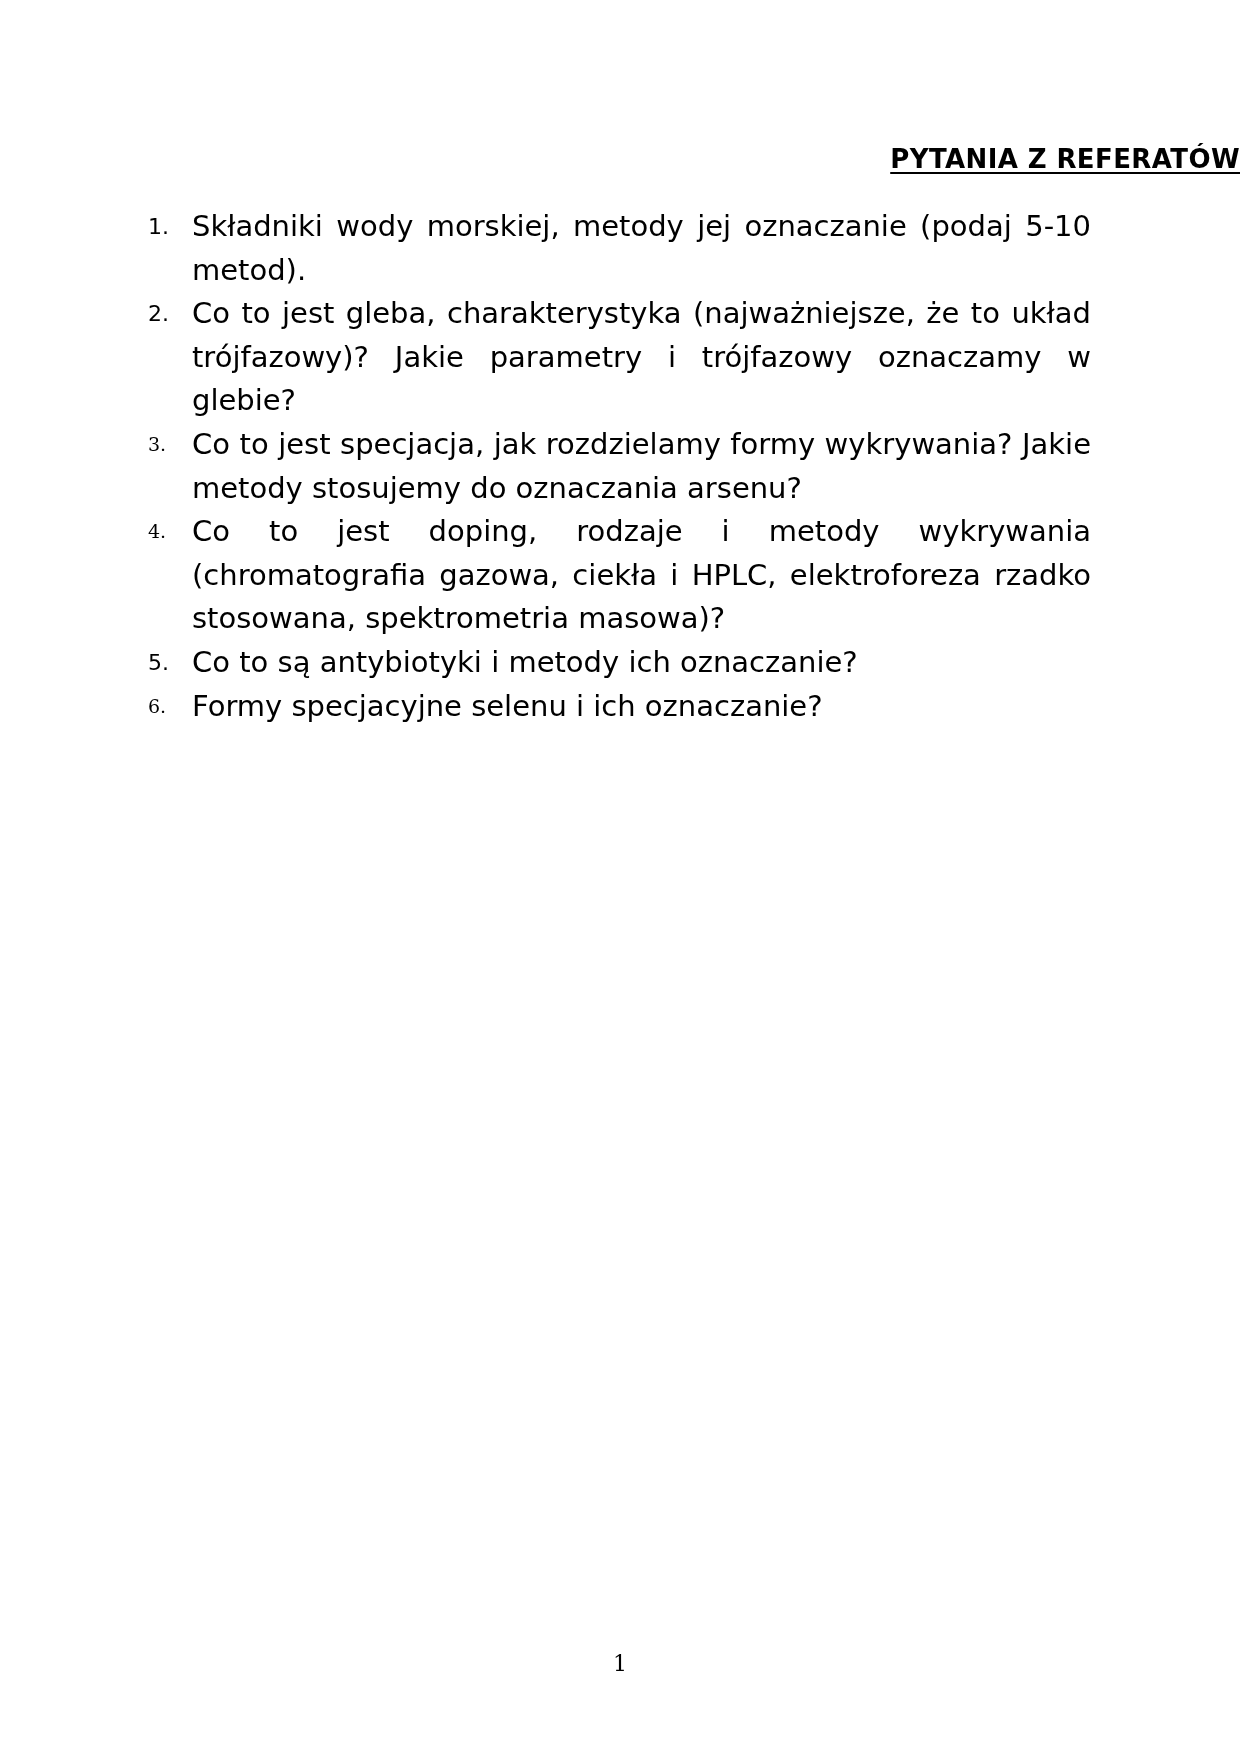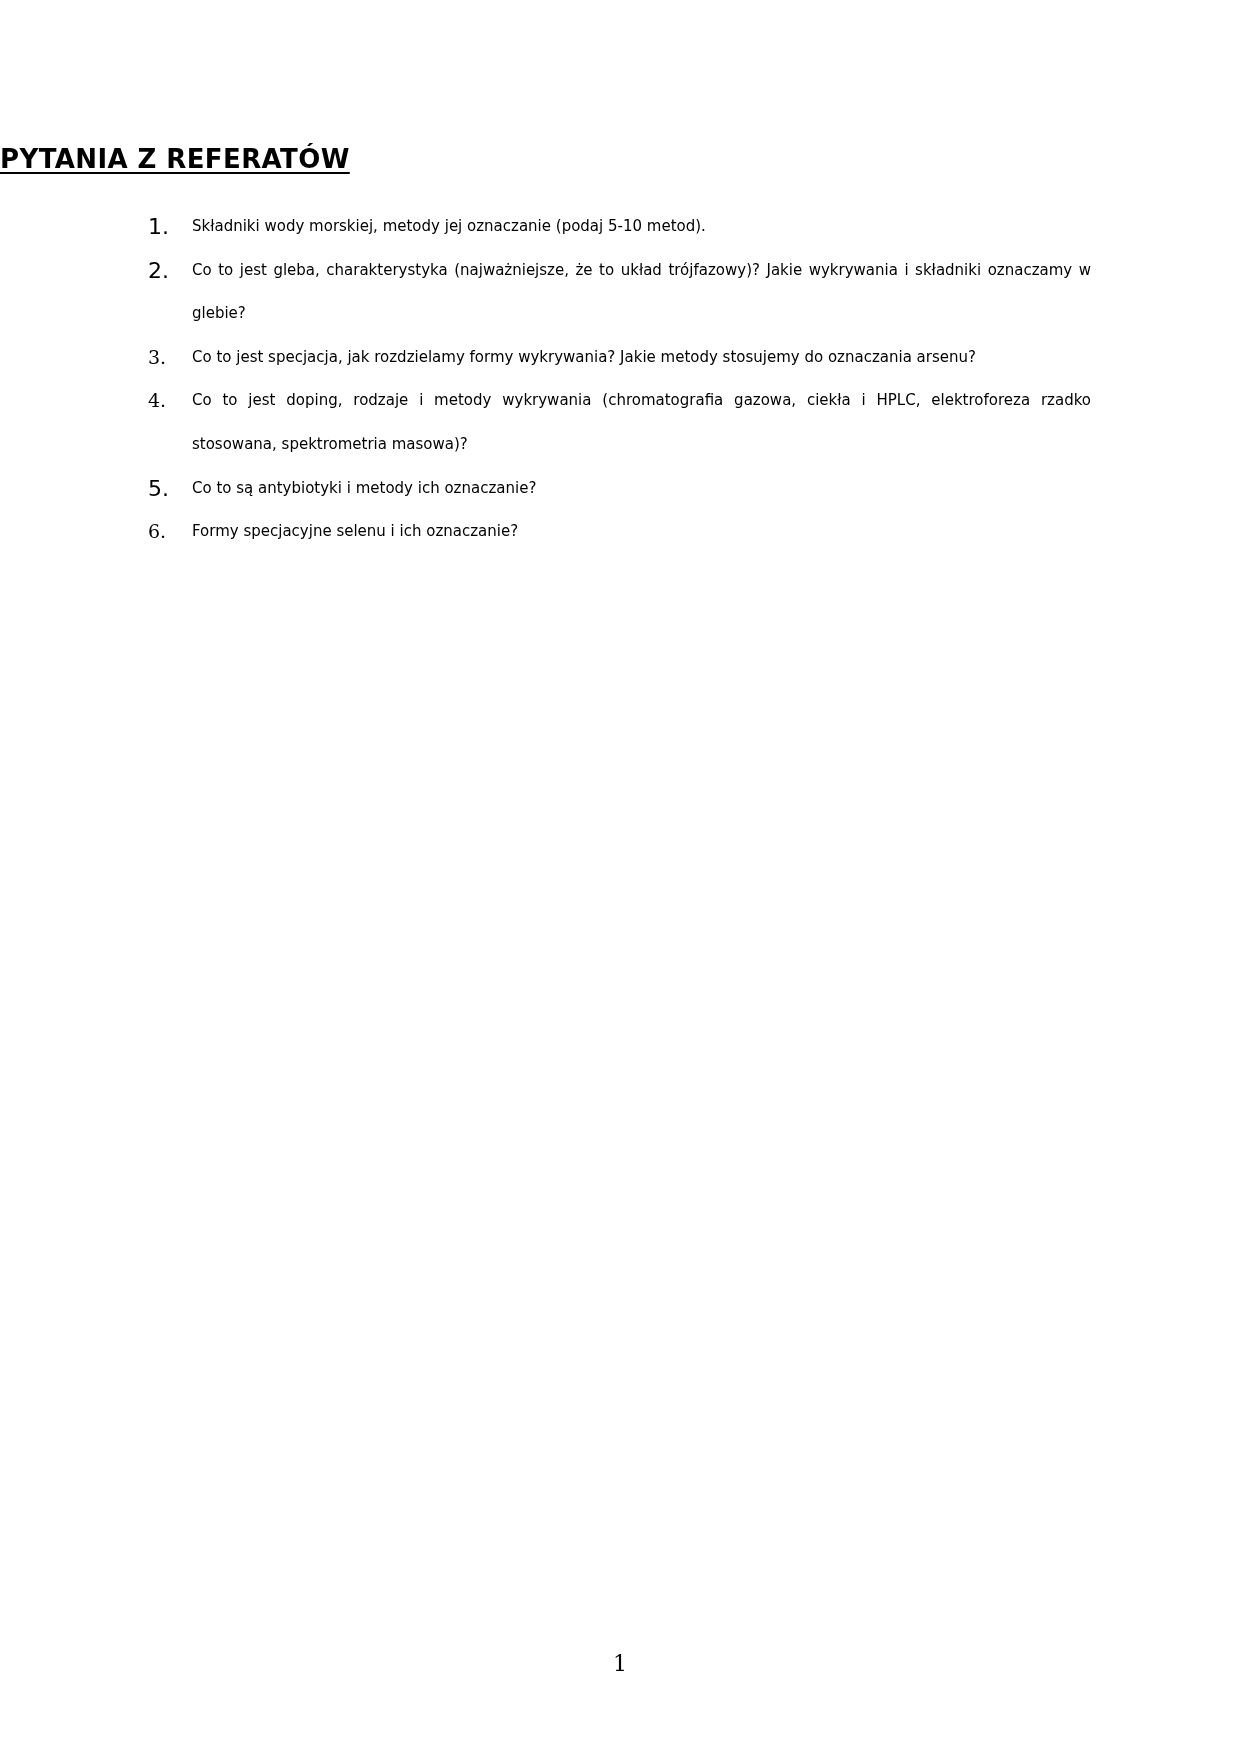--- a/index.html
+++ b/index.html
@@ -1,46 +1,46 @@
 <!DOCTYPE html>
 <html><head>
   <meta charset="utf-8">
   <style>
     html, body { margin: 0; padding: 0; background: #ffffff; }
     body { width: 1240px; height: 1754px; position: relative; overflow: hidden;
            font-family: "DejaVu Sans", sans-serif; color: #000; }
     .page { position: absolute; left: 0; top: 0; width: 1240px; height: 1754px; background: #fff; }
-    .title { position: absolute; left: 0; width: 1240px; top: 144px; text-align: left;
+    .title { position: absolute; left: 0; width: 1240px; top: 144px; text-align: right;
              font-family: "DejaVu Sans", sans-serif; font-weight: bold; font-size: 26px;
              letter-spacing: 0.4px; }
     .title span { text-decoration: underline; text-decoration-thickness: 2px; text-underline-offset: 4px; }
     .list { position: absolute; left: 148px; top: 205px; width: 943px; margin: 0; padding: 0; list-style: none; }
     .item { position: relative; padding-left: 44px; margin: 0 0 0 0; }
     .num { position: absolute; left: 0; top: 0; font-size: 22px; line-height: 43.6px; }
     .num.serif { font-family: "DejaVu Serif", serif; font-size: 19px; }
-    .text { display: block; font-size: 15px; line-height: 43.6px; text-align: justify; }
+    .text { display: block; font-size: 29px; line-height: 43.6px; text-align: justify; }
     .pagenum { position: absolute; left: 0; width: 1240px; top: 1651px; text-align: center;
                font-family: "DejaVu Serif", serif; font-size: 22px; }
   </style>
 </head>
 <body>
 
 <div class="page">
   <div class="title">
     <span>PYTANIA Z REFERATÓW</span>
   </div>
 
   <ol class="list">
     <li class="item">
       <span class="num">1.</span>
       <span class="text">Składniki wody morskiej, metody jej oznaczanie (podaj 5-10 metod).</span>
     </li>
     <li class="item">
       <span class="num">2.</span>
-      <span class="text">Co to jest gleba, charakterystyka (najważniejsze, że to układ trójfazowy)? Jakie wykrywania i składniki oznaczamy w glebie?</span>
+      <span class="text">Co to jest gleba, charakterystyka (najważniejsze, że to układ trójfazowy)? Jakie parametry i trójfazowy oznaczamy w glebie?</span>
     </li>
     <li class="item">
       <span class="num serif">3.</span>
       <span class="text">Co to jest specjacja, jak rozdzielamy formy wykrywania? Jakie metody stosujemy do oznaczania arsenu?</span>
     </li>
     <li class="item">
       <span class="num serif">4.</span>
       <span class="text">Co to jest doping, rodzaje i metody wykrywania (chromatografia gazowa, ciekła i HPLC, elektroforeza rzadko stosowana, spektrometria masowa)?</span>
     </li>
     <li class="item">

